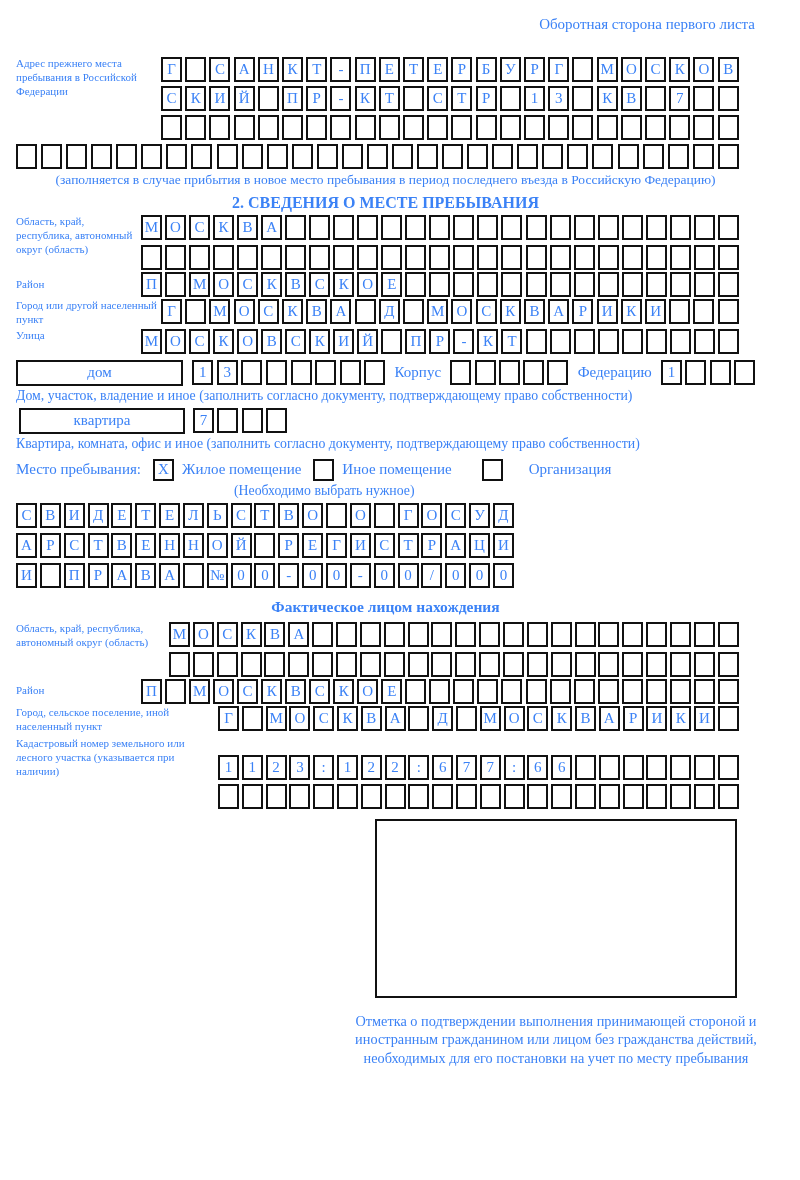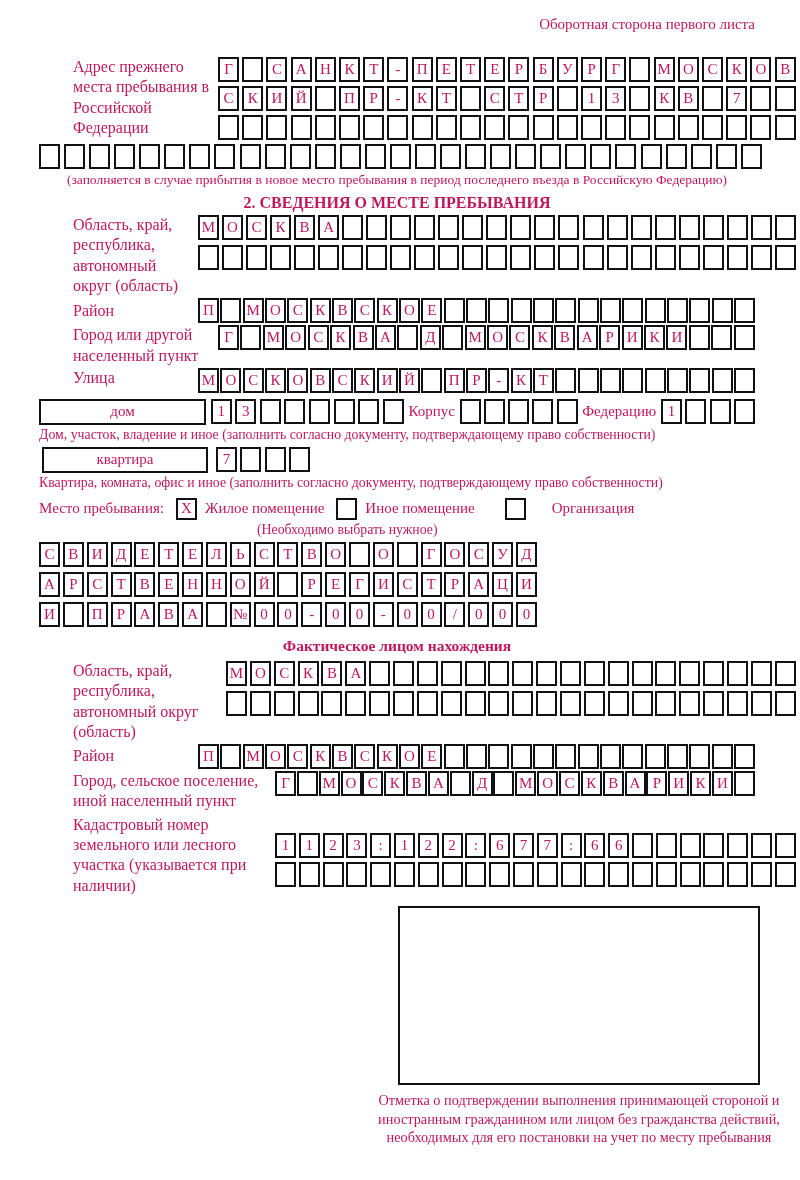--- a/index.html
+++ b/index.html
@@ -1,21 +1,21 @@
 <!DOCTYPE html>
 <html><head>
 <meta charset="utf-8">
 <style>
   html,body{margin:0;padding:0;background:#fff;}
-  .page{width:800px;height:1180px;background:#fff;color:#be185d;
+  .page{width:800px;height:1180px;background:#fff;color:#3b82f6;
         font-family:"Liberation Serif","DejaVu Serif",serif;font-size:15px;
-        box-sizing:border-box;padding:0 45px 0 39px;overflow:hidden;position:relative;}
+        box-sizing:border-box;padding:0 45px 0 16px;overflow:hidden;position:relative;}
   .hdr{padding-top:16px;text-align:right;font-size:15px;}
   .flexrow{display:flex;}
-  .lbl{line-height:1.27;font-size:16px;flex-shrink:0;margin-left:34px;}
+  .lbl{line-height:1.27;font-size:11px;flex-shrink:0;}
   .w145{width:145px;} .w125{width:125px;} .w225{width:225px;} .w153{width:153px;} .w202{width:202px;}
   .cellstack{display:flex;flex-direction:column;gap:4px;}
   .cellrow{display:flex;justify-content:space-between;}
   .cw578{width:578px;} .cw723{width:723px;} .cw598{width:598px;} .cw570{width:570px;}
   .cw498{width:498px;} .cw521{width:521px;} .cw193{width:193px;} .cw118{width:118px;} .cw94{width:94px;}
   .cell{width:21px;height:25px;border:2px solid #111;box-sizing:border-box;flex-shrink:0;
         display:flex;align-items:center;justify-content:center;font-size:15px;background:#fff;}
   .note{font-size:13.5px;text-align:center;margin-top:3px;}
   .note-l{font-size:13.8px;margin-top:2px;}
   .h2{font-weight:bold;font-size:16px;text-align:center;margin-top:6px;}
@@ -25,21 +25,21 @@
   .houserow{display:flex;align-items:center;justify-content:space-between;margin-top:6px;}
   .inline-lbl{font-size:15px;white-space:nowrap;}
   .stayrow{display:flex;align-items:center;margin-top:7px;}
   .chk{width:21px;height:22px;border:2px solid #111;box-sizing:border-box;display:flex;
        align-items:center;justify-content:center;font-size:15px;flex-shrink:0;background:#fff;}
   .staynote{font-size:13.8px;margin-left:218px;margin-top:2px;}
   .facthead{font-weight:bold;font-size:15.5px;text-align:center;margin-top:10px;}
   .factnote{font-size:14px;text-align:center;line-height:1.25;margin-top:6px;}
   .stampwrap{width:436px;margin-left:322px;margin-top:10px;text-align:center;}
   .stampbox{width:358px;height:175px;border:2px solid #111;margin:0 auto;background:#fff;}
-  .stampcap{font-size:14.3px;line-height:1.3;margin-top:6px;}
+  .stampcap{font-size:14.3px;line-height:1.3;margin-top:14px;}
 </style>
 </head>
 <body>
 
 <div class="page">
 
   <div class="hdr">Оборотная сторона первого листа</div>
 
   <div class="flexrow" style="margin-top:24px;">
     <div class="lbl w145">Адрес прежнего места пребывания в Российской Федерации</div>

